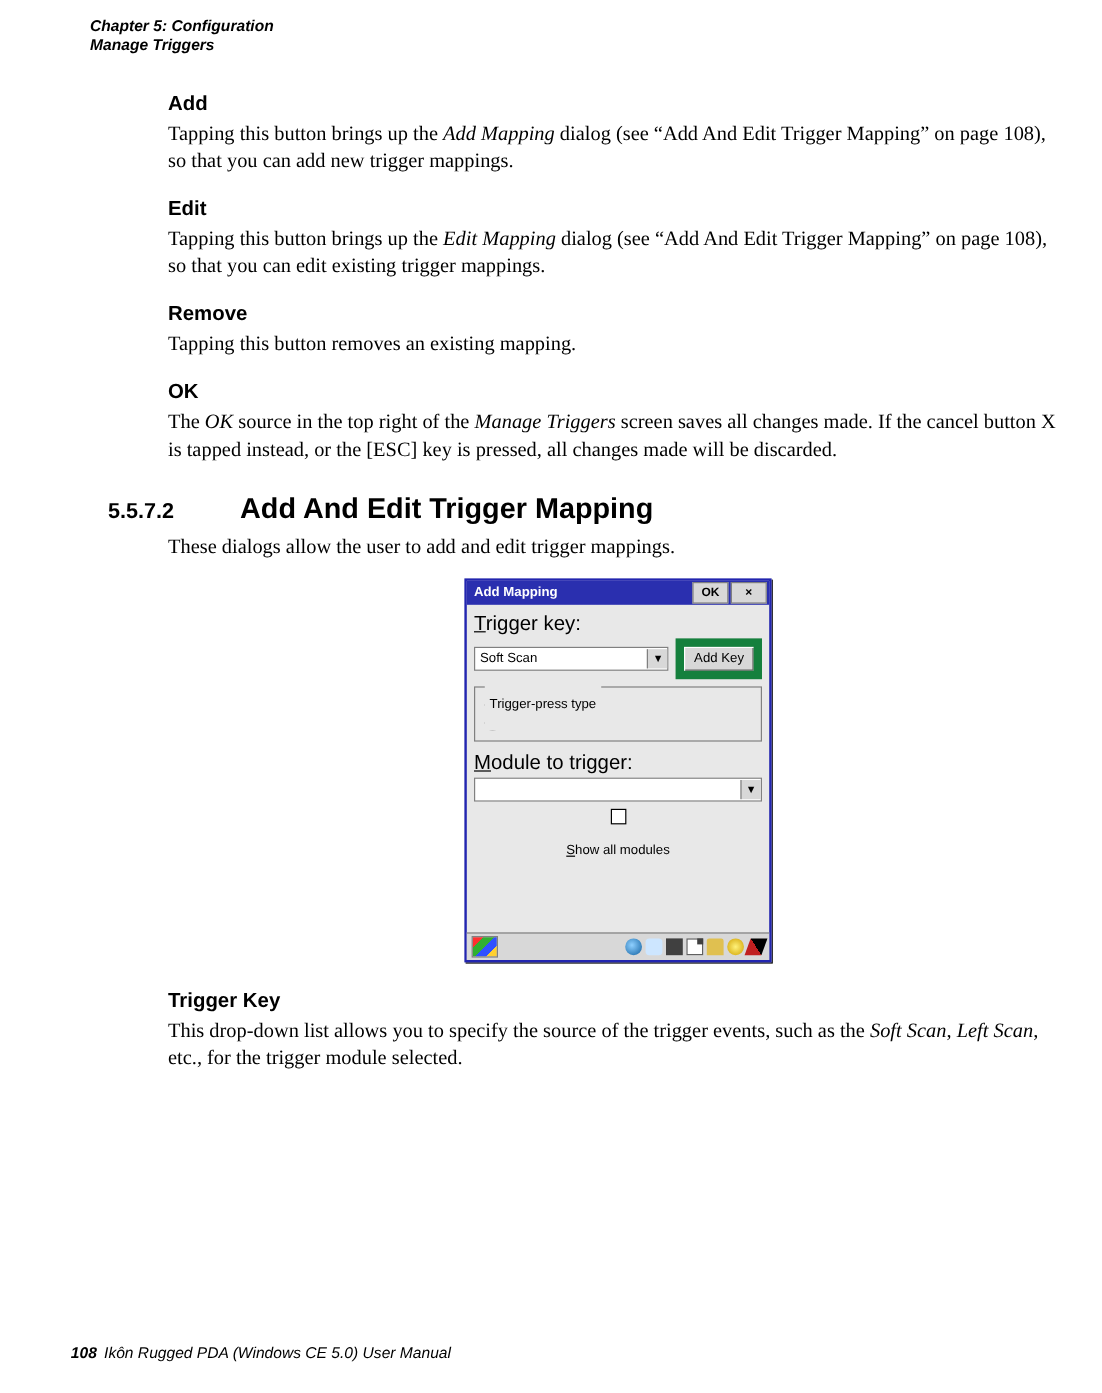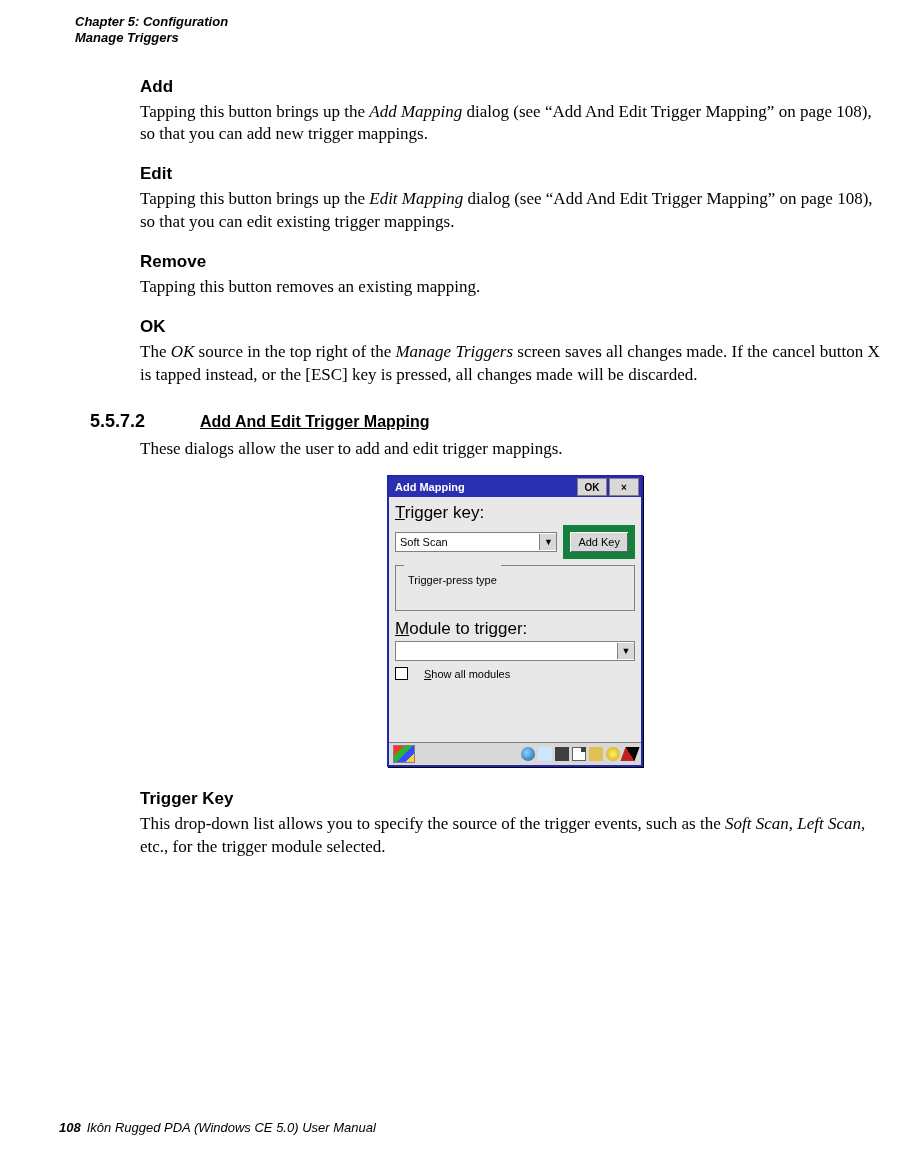--- a/index.html
+++ b/index.html
@@ -52,22 +52,21 @@
     font-family: Verdana, Arial, sans-serif;
     font-weight: bold;
     font-size: 18px;
     width: 110px;
     flex: 0 0 110px;
     margin-left: -50px;
   }
   .sec-title {
     font-family: Verdana, Arial, sans-serif;
     font-weight: bold;
-    font-size: 16px;
-    text-decoration: underline;
+    font-size: 24px;
   }
   .screenshot-wrap {
     display: flex;
     justify-content: center;
     margin: 14px 0 22px 0;
   }
   
   .ce-dialog {
     width: 252px;
     border: 2px solid #2225b0;
@@ -298,21 +297,21 @@
           </div>
 
           <div class="ce-label"><span class="underline">M</span>odule to trigger:</div>
           <div class="ce-row">
             <div class="ce-combo ce-combo-full">
               <span></span>
               <span class="arrow">▼</span>
             </div>
           </div>
 
-          <div class="check-line" style="margin:6px 0 60px 0;">
+          <div class="check-line" style="margin:6px 0 60px 0;flex-direction:column;">
             <span class="chk"></span>
             <span><span class="underline">S</span>how all modules</span>
 
           </div>
         </div>
 
         <div class="ce-taskbar">
           <div class="tb-start"></div>
           <div class="tb-spacer"></div>
           <div class="tb-ico tb-globe"></div>

